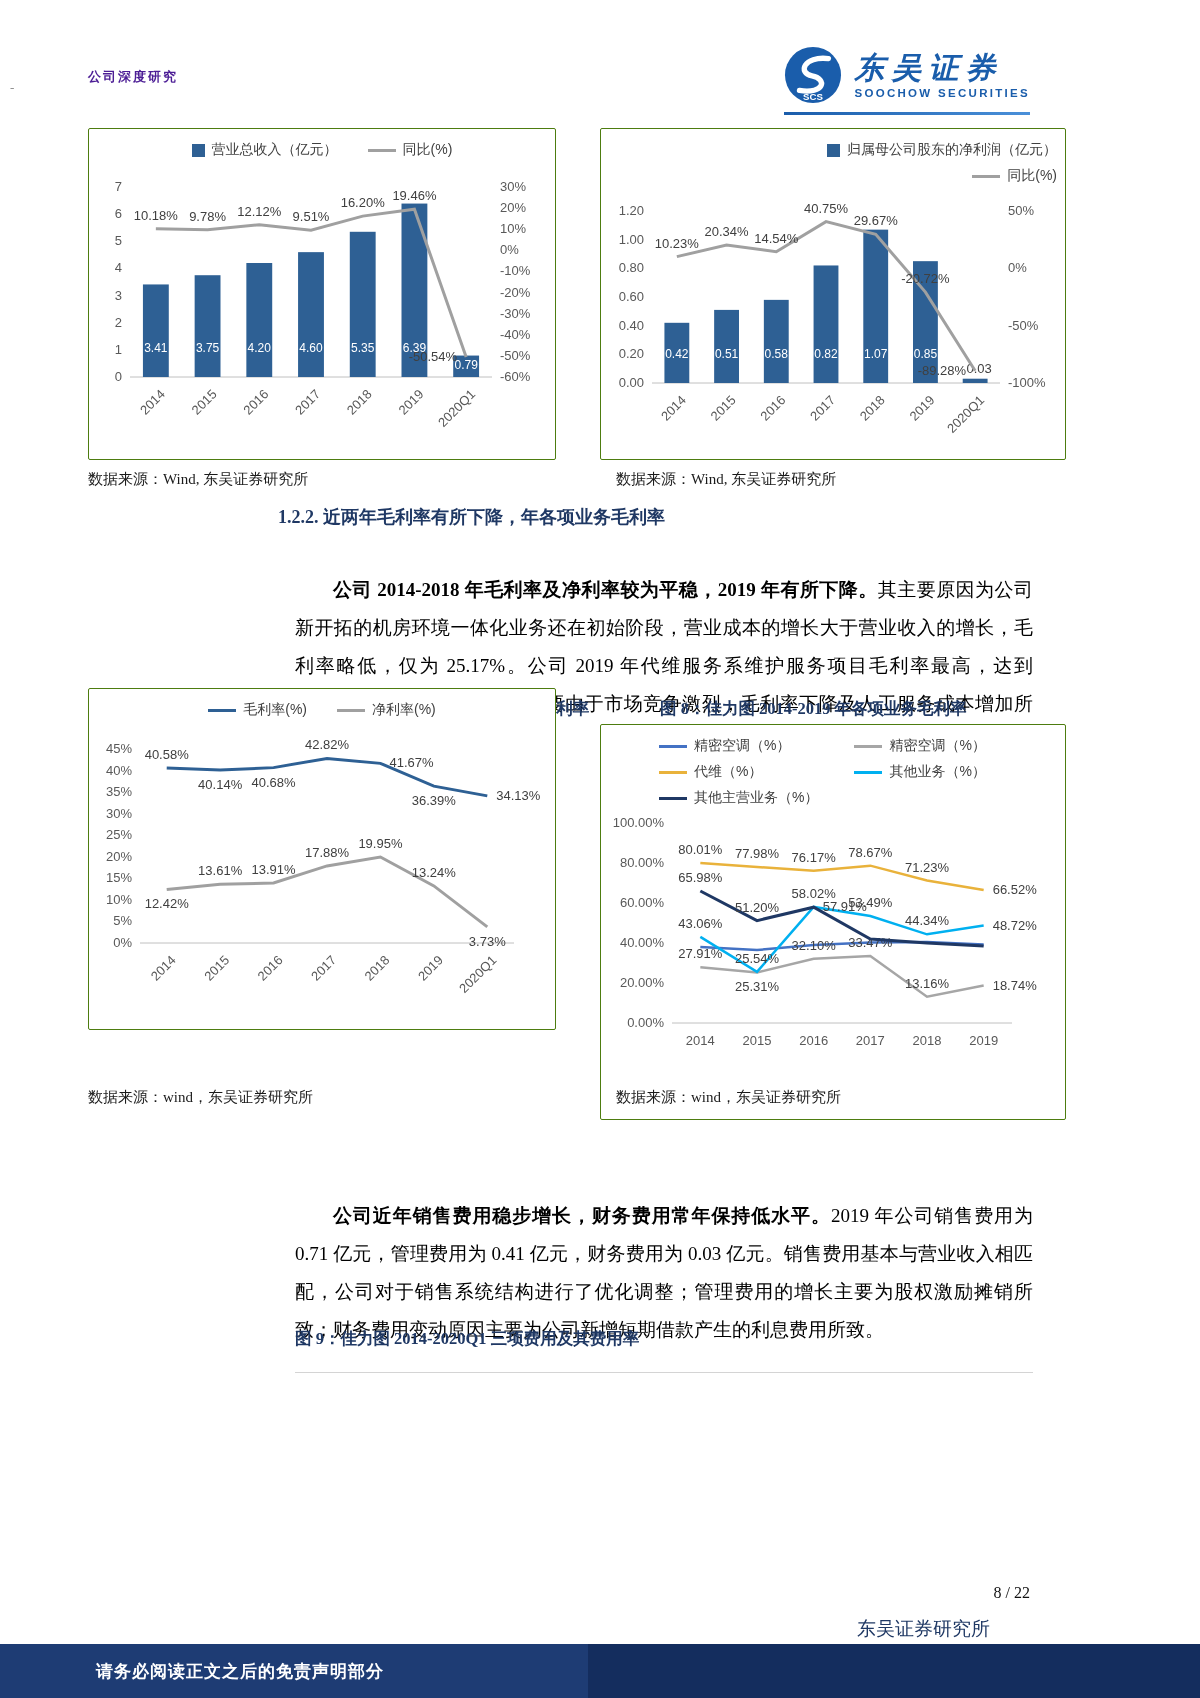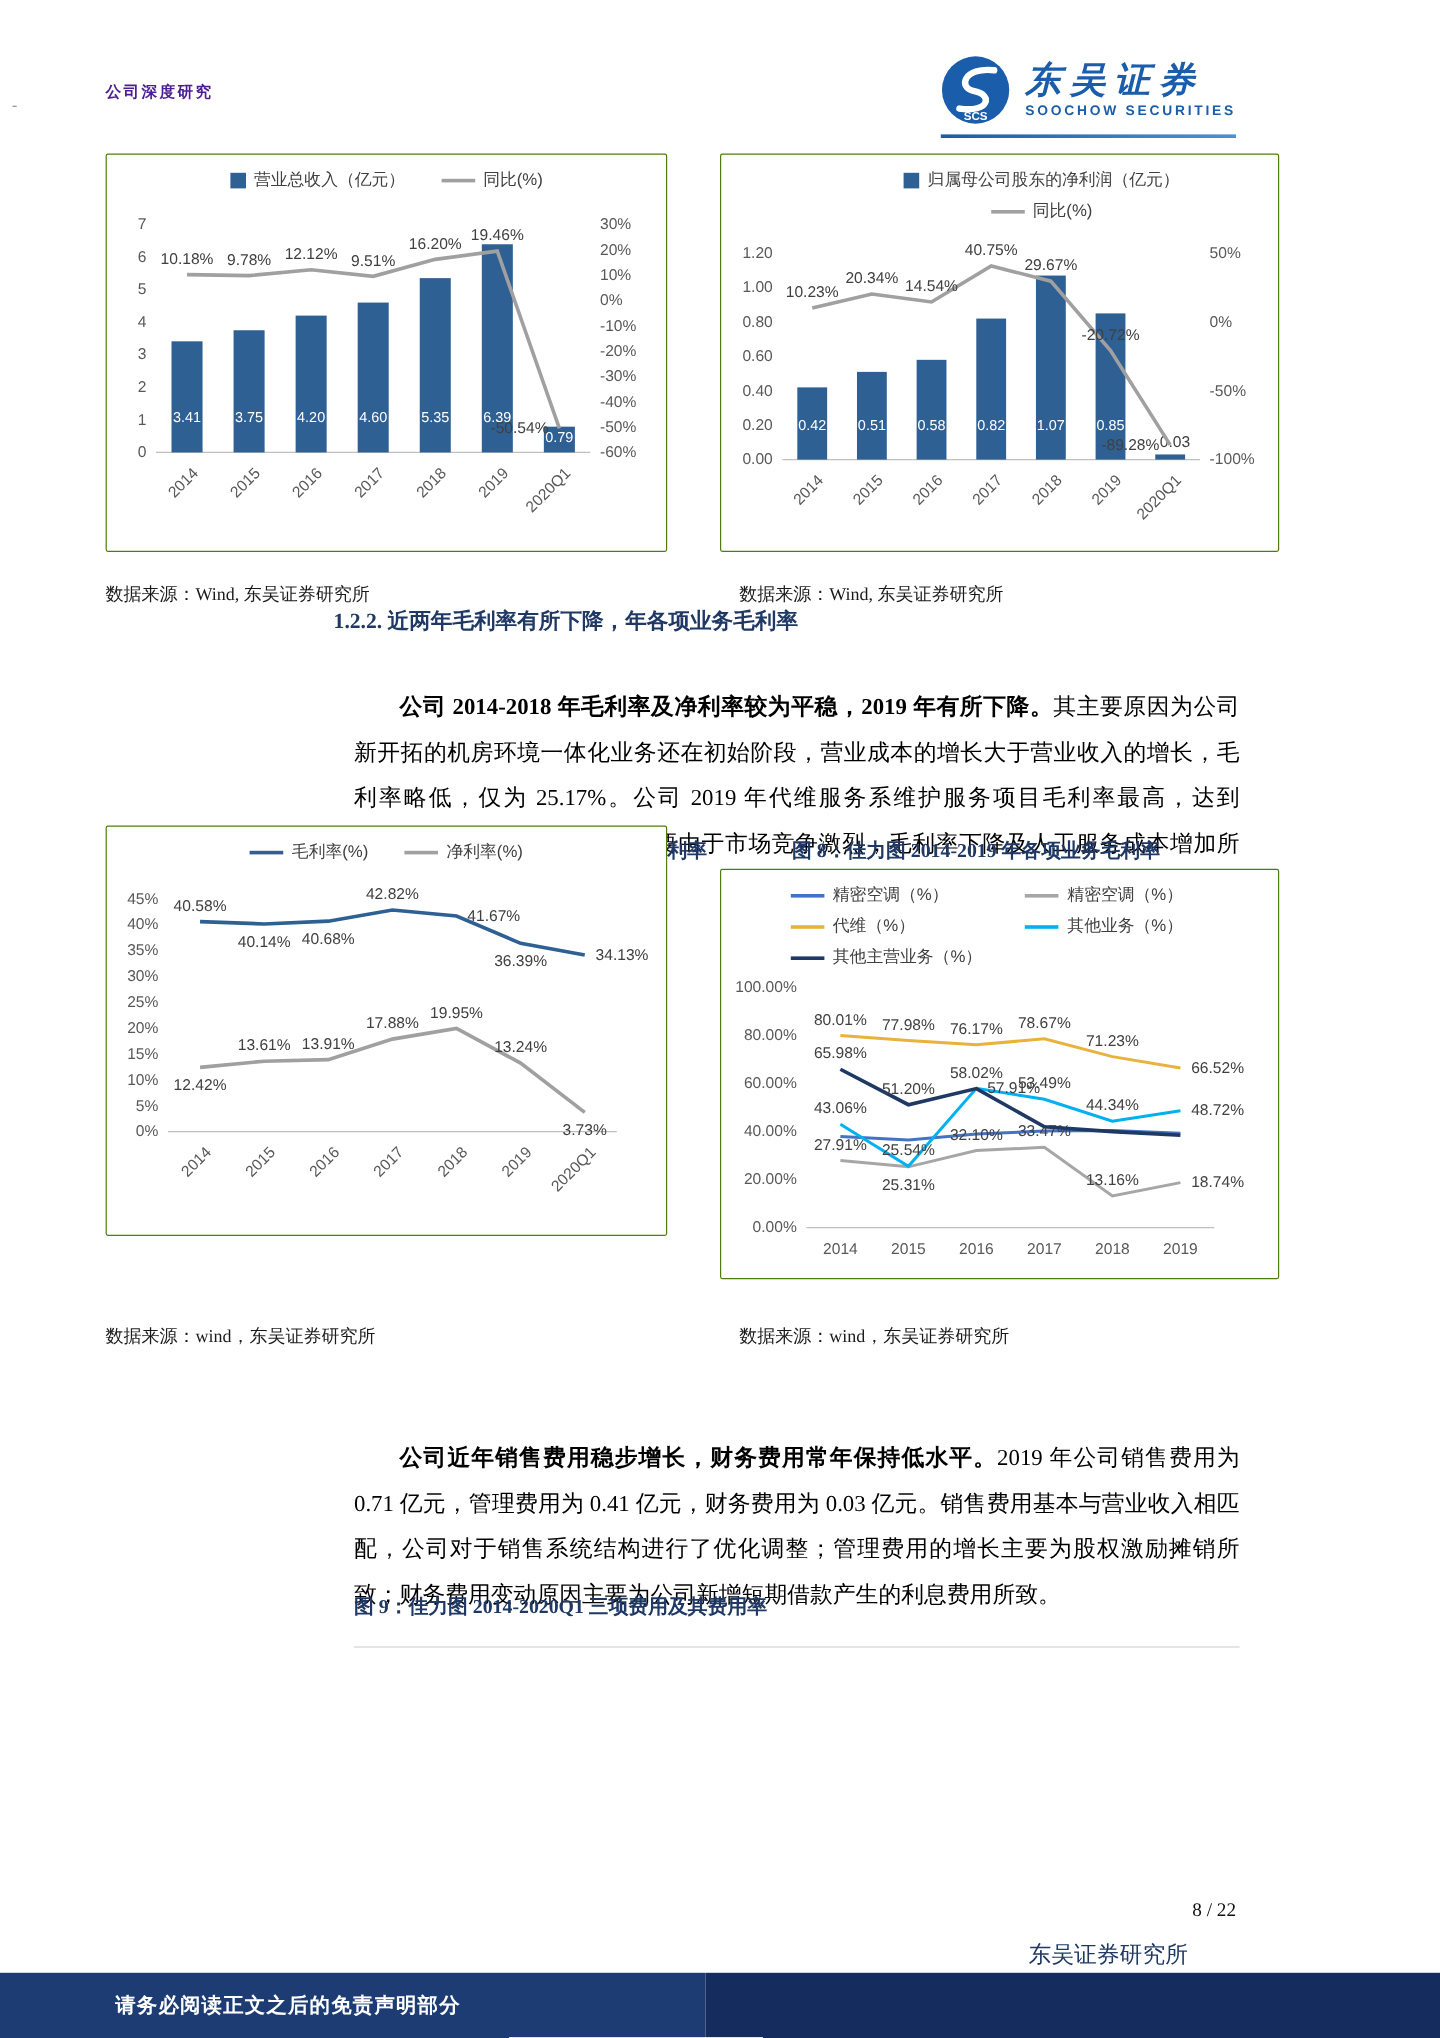--- a/index.html
+++ b/index.html
@@ -15,36 +15,36 @@
   .logo-cn{font-size:30px;font-weight:bold;color:#1A5DAB;letter-spacing:7px;line-height:1.1;font-style:italic;}
   .logo-en{font-size:11.5px;color:#1A5DAB;letter-spacing:2.3px;margin-top:3px;font-weight:bold;
            font-family:"Liberation Sans",sans-serif;}
   .logo-rule{position:absolute;right:170px;top:112px;width:246px;height:3px;
              background:linear-gradient(90deg,#1A5DAB,#4a90d9);}
 
   .chart-box{position:absolute;border:1px solid #4d7c0f;border-radius:2px;background:#fff;box-sizing:border-box;}
   #cb0{left:88px;top:128px;width:468px;height:332px;}
   #cb1{left:600px;top:128px;width:466px;height:332px;}
   #cb2{left:88px;top:688px;width:468px;height:342px;}
-  #cb3{left:600px;top:724px;width:466px;height:342px;}
+  #cb3{left:600px;top:724px;width:466px;height:396px;}
 
   .legend{display:flex;justify-content:center;align-items:center;gap:30px;padding:12px 8px 2px;
           font-family:"Liberation Sans",sans-serif;font-size:14px;color:#404040;}
-  .legend.stack{flex-direction:column;align-items:center;gap:8px;padding-left:78px;}
+  .legend.stack{flex-direction:column;align-items:flex-end;gap:8px;padding-left:78px;}
   .legend.grid2{display:grid;grid-template-columns:auto auto;gap:8px 36px;justify-content:start;padding-left:58px;}
   .lg-item{display:flex;align-items:center;gap:7px;white-space:nowrap;}
   .mk-bar{width:13px;height:13px;display:inline-block;}
   .mk-line{width:28px;height:3px;display:inline-block;}
 
   .chart-box svg{display:block;margin:0 auto;overflow:visible;}
   text.tick{font:13px "Liberation Sans",sans-serif;fill:#595959;}
   text.pt-label{font:13px "Liberation Sans",sans-serif;fill:#404040;}
   text.bar-label{font:12px "Liberation Sans",sans-serif;fill:#ffffff;}
 
-  .src{position:absolute;font-size:15px;color:#1a1a1a;margin-top:16px;}
+  .src{position:absolute;font-size:15px;color:#1a1a1a;}
   #src0{left:88px;top:470px;}
   #src1{left:616px;top:470px;}
   #src2{left:88px;top:1088px;}
   #src3{left:616px;top:1088px;}
 
   .section-heading{position:absolute;left:278px;top:505px;font-size:18px;font-weight:bold;color:#1F3864;}
 
   .para{position:absolute;left:295px;width:738px;font-size:19px;line-height:38px;
         text-align:justify;text-indent:2em;color:#000;}
   #para1{top:552px;}

